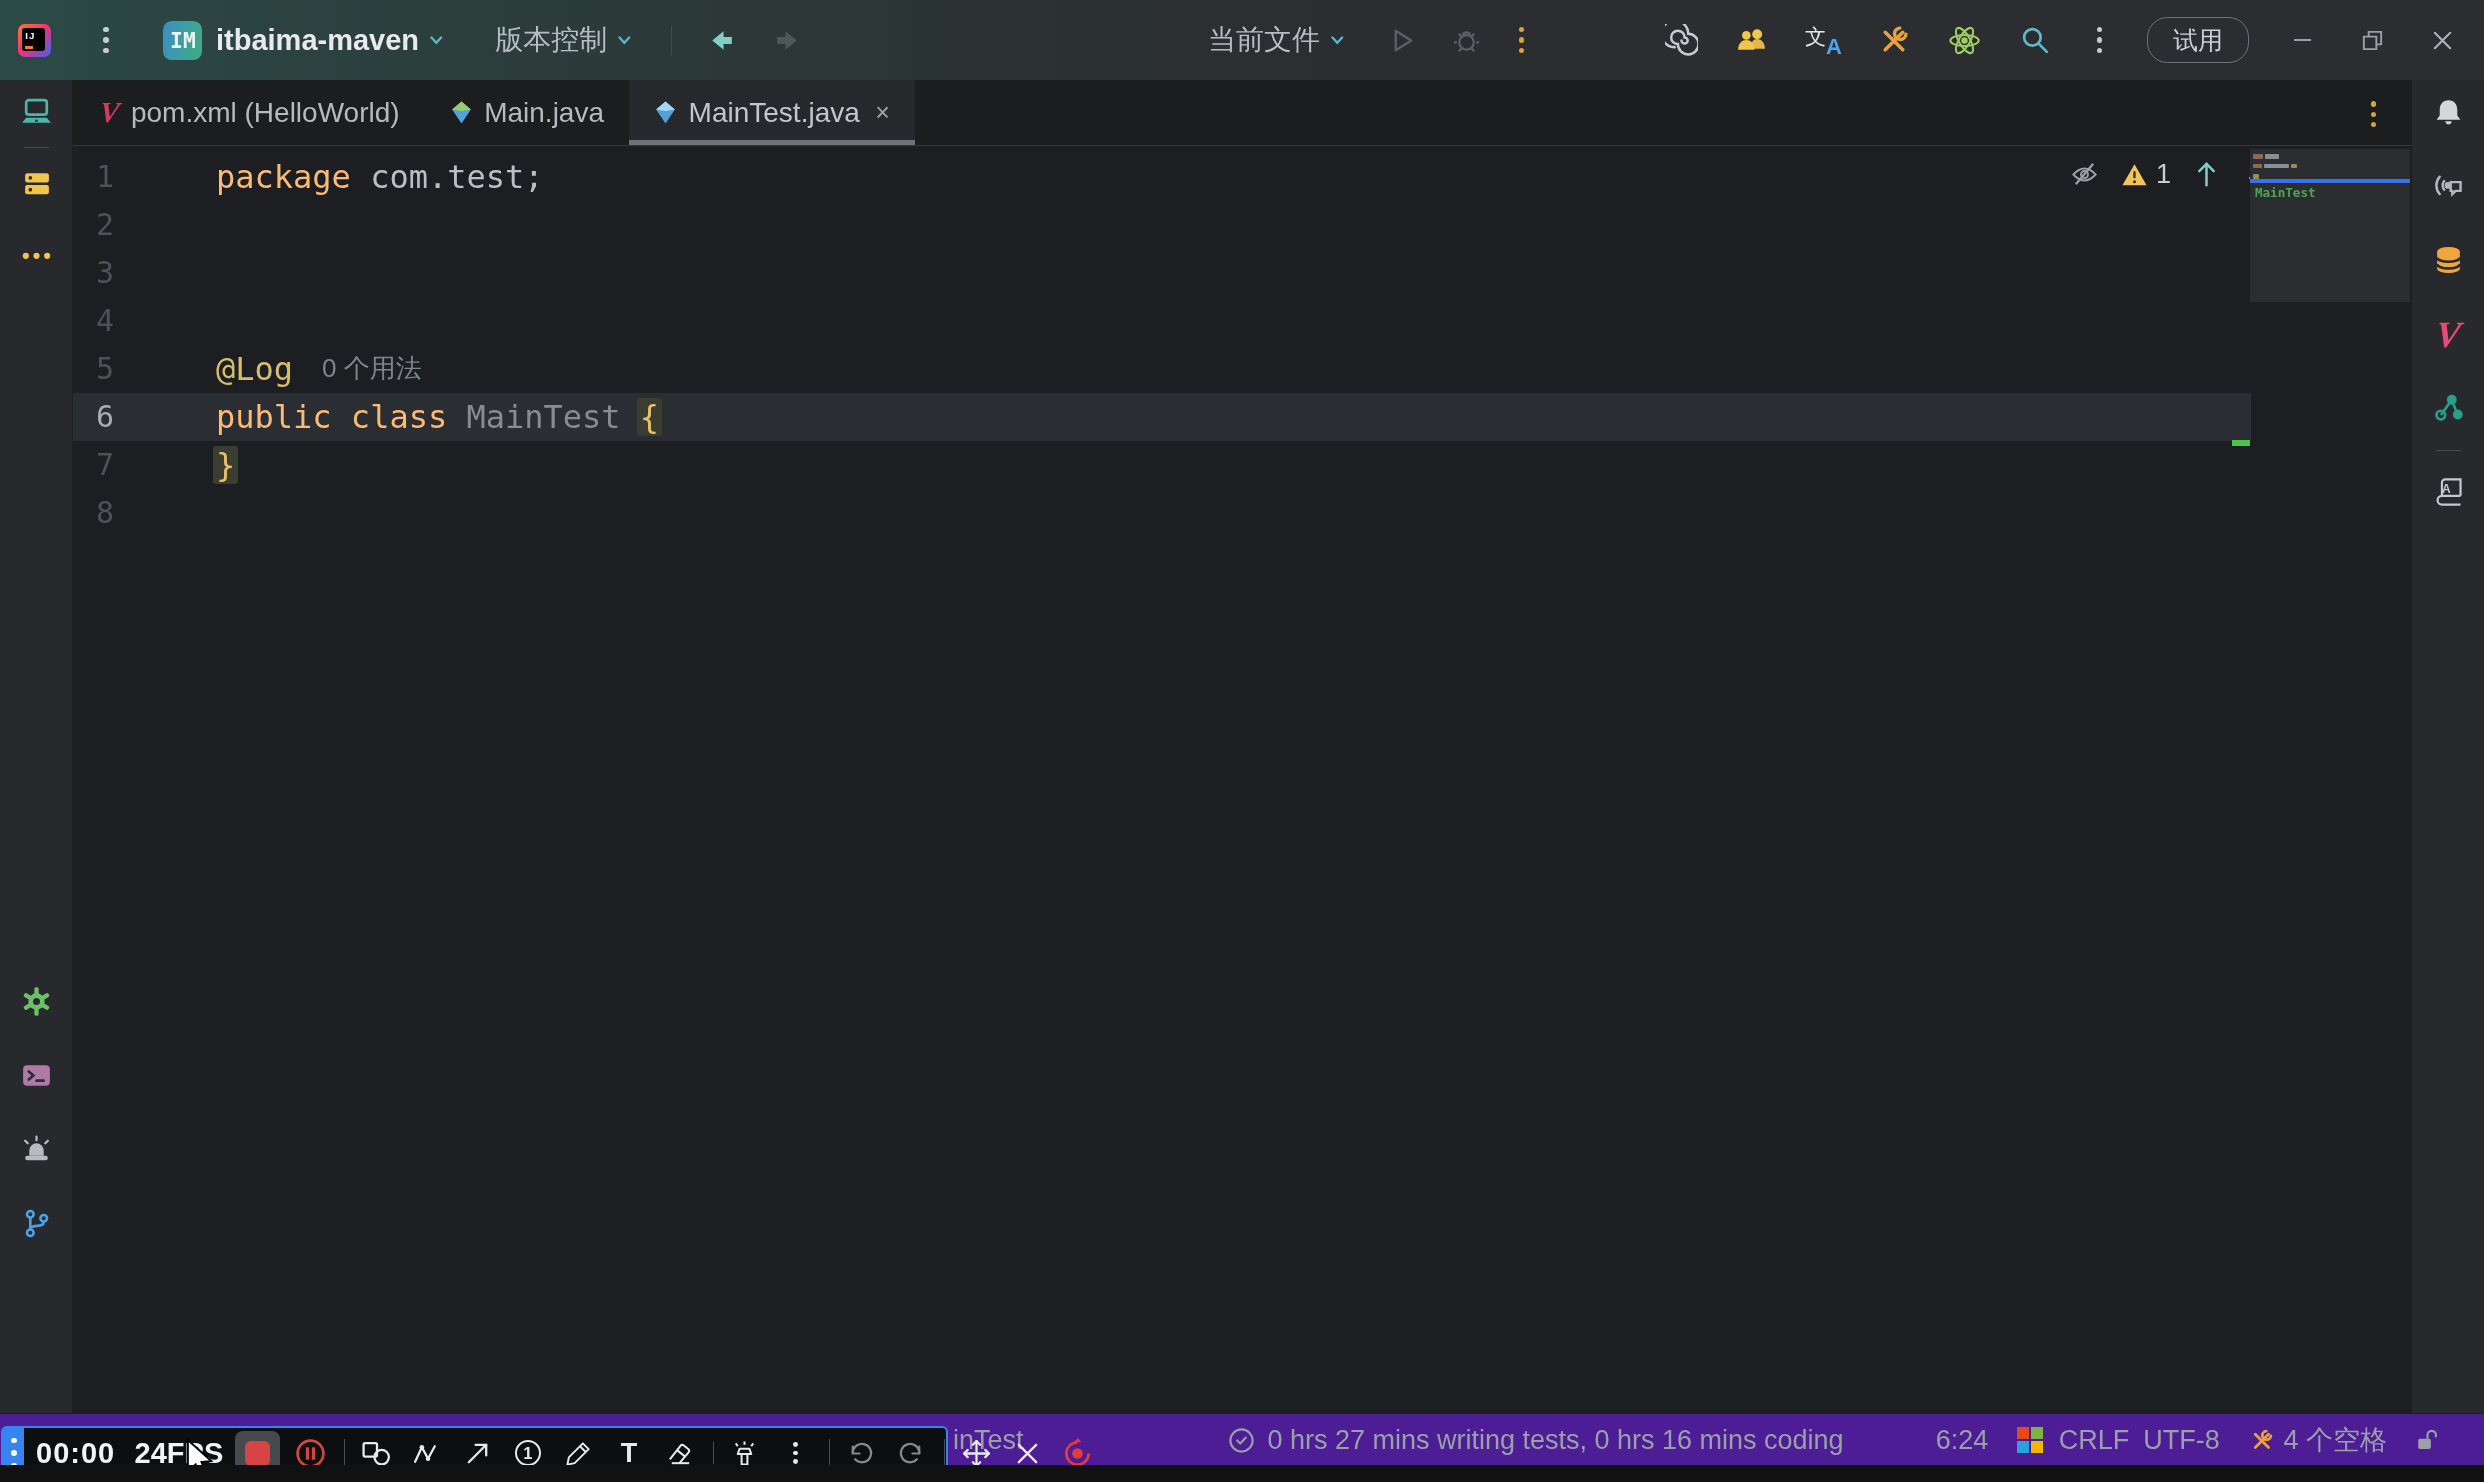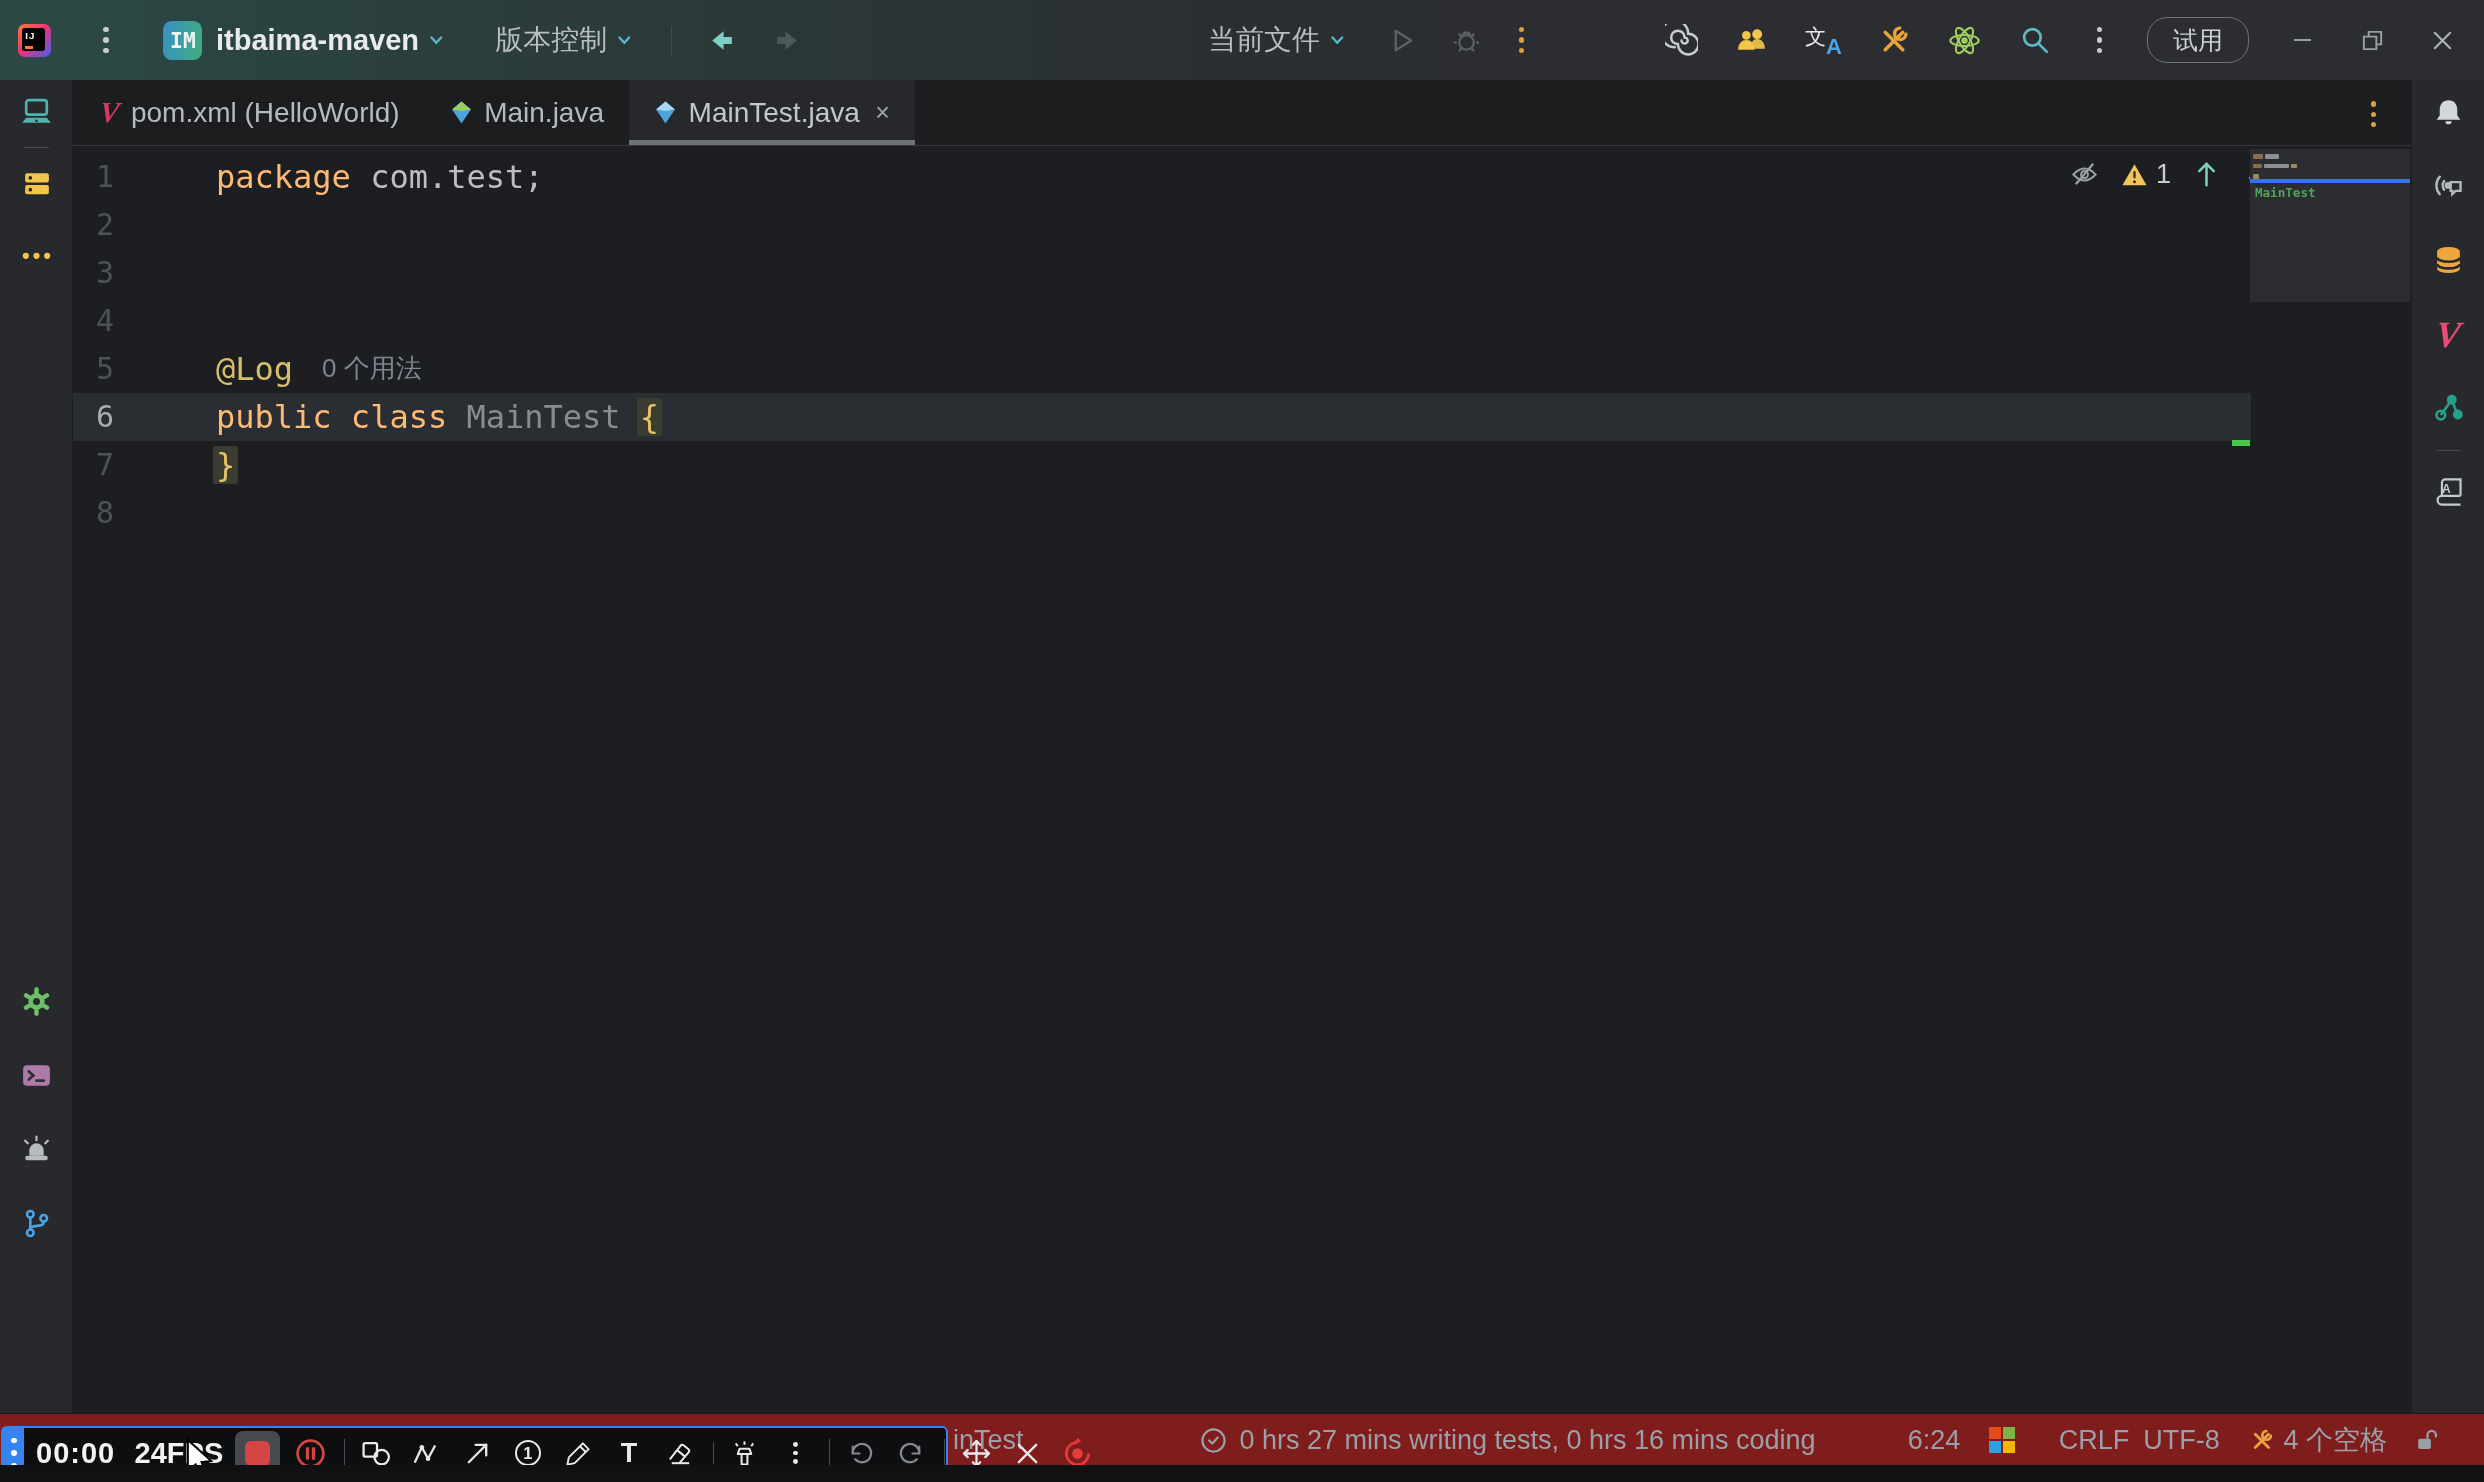--- a/index.html
+++ b/index.html
@@ -86,27 +86,27 @@
   .warn-group { display:flex; align-items:center; gap:7.8px; cursor:pointer; }
   .warn-count { font-size:27px; color:#c8ccd1; }
 
   .minimap { position:absolute; left:2250px; top:149px; width:160px; height:153px; background:#2b2d30; }
   .mm-bar { position:absolute; height:4.9px; border-radius:1px; }
   .mm-line { position:absolute; left:0; top:30px; width:160px; height:3.9px; background:#3574f0; }
   .mm-label { position:absolute; left:4.9px; top:36px; font:700 12.6px "DejaVu Sans Mono",monospace; color:#4fa556; letter-spacing:0; }
   .scroll-mark { position:absolute; left:2232px; top:440px; width:18.4px; height:5.8px; background:#49c549; }
 
   
-  .statusbar { position:absolute; left:0; bottom:0; width:2484px; height:52px; background:#7f1d1d;
+  .statusbar { position:absolute; left:0; bottom:0; width:2484px; height:52px; background:#4c1d95;
     border-top:1px solid #1b1d1f; font-size:27px; color:#9aa0a8; z-index:10; }
   .sb-left-text { position:absolute; left:953px; top:0; height:52px; display:flex; align-items:center; color:#9aa0a8; }
   .sb-right { position:absolute; right:0; top:0; height:52px; display:flex; align-items:center; padding-right:43px; }
   .sb-item2 { display:flex; align-items:center; cursor:pointer; }
   .gap12 { gap:11.6px; } .gap8 { gap:9.7px; }
-  .ml95 { margin-left:92px; } .ml30 { margin-left:29px; } .ml32 { margin-left:44px; } .ml34 { margin-left:14px; } .ml28 { margin-left:27px; }
+  .ml95 { margin-left:92px; } .ml30 { margin-left:29px; } .ml32 { margin-left:16px; } .ml34 { margin-left:14px; } .ml28 { margin-left:27px; }
   .ms-logo { display:grid; grid-template-columns:11.6px 11.6px; grid-template-rows:11.6px 11.6px; gap:2.4px; }
   .ms-logo i { display:block; }
 
   
   .recorder { position:absolute; left:1px; top:1426px; width:947px; height:54px;
     border:2.9px solid #3584f2; border-radius:5.8px; background:#0d0e0f; z-index:50;
     display:flex; align-items:center; }
   .rec-handle { position:absolute; left:0; top:0; bottom:0; width:21.3px; background:#3584f2;
     display:flex; flex-direction:column; align-items:center; justify-content:center; gap:6.8px; cursor:grab; }
   .rec-handle i { width:5.8px; height:5.8px; border-radius:50%; background:#fff; }

